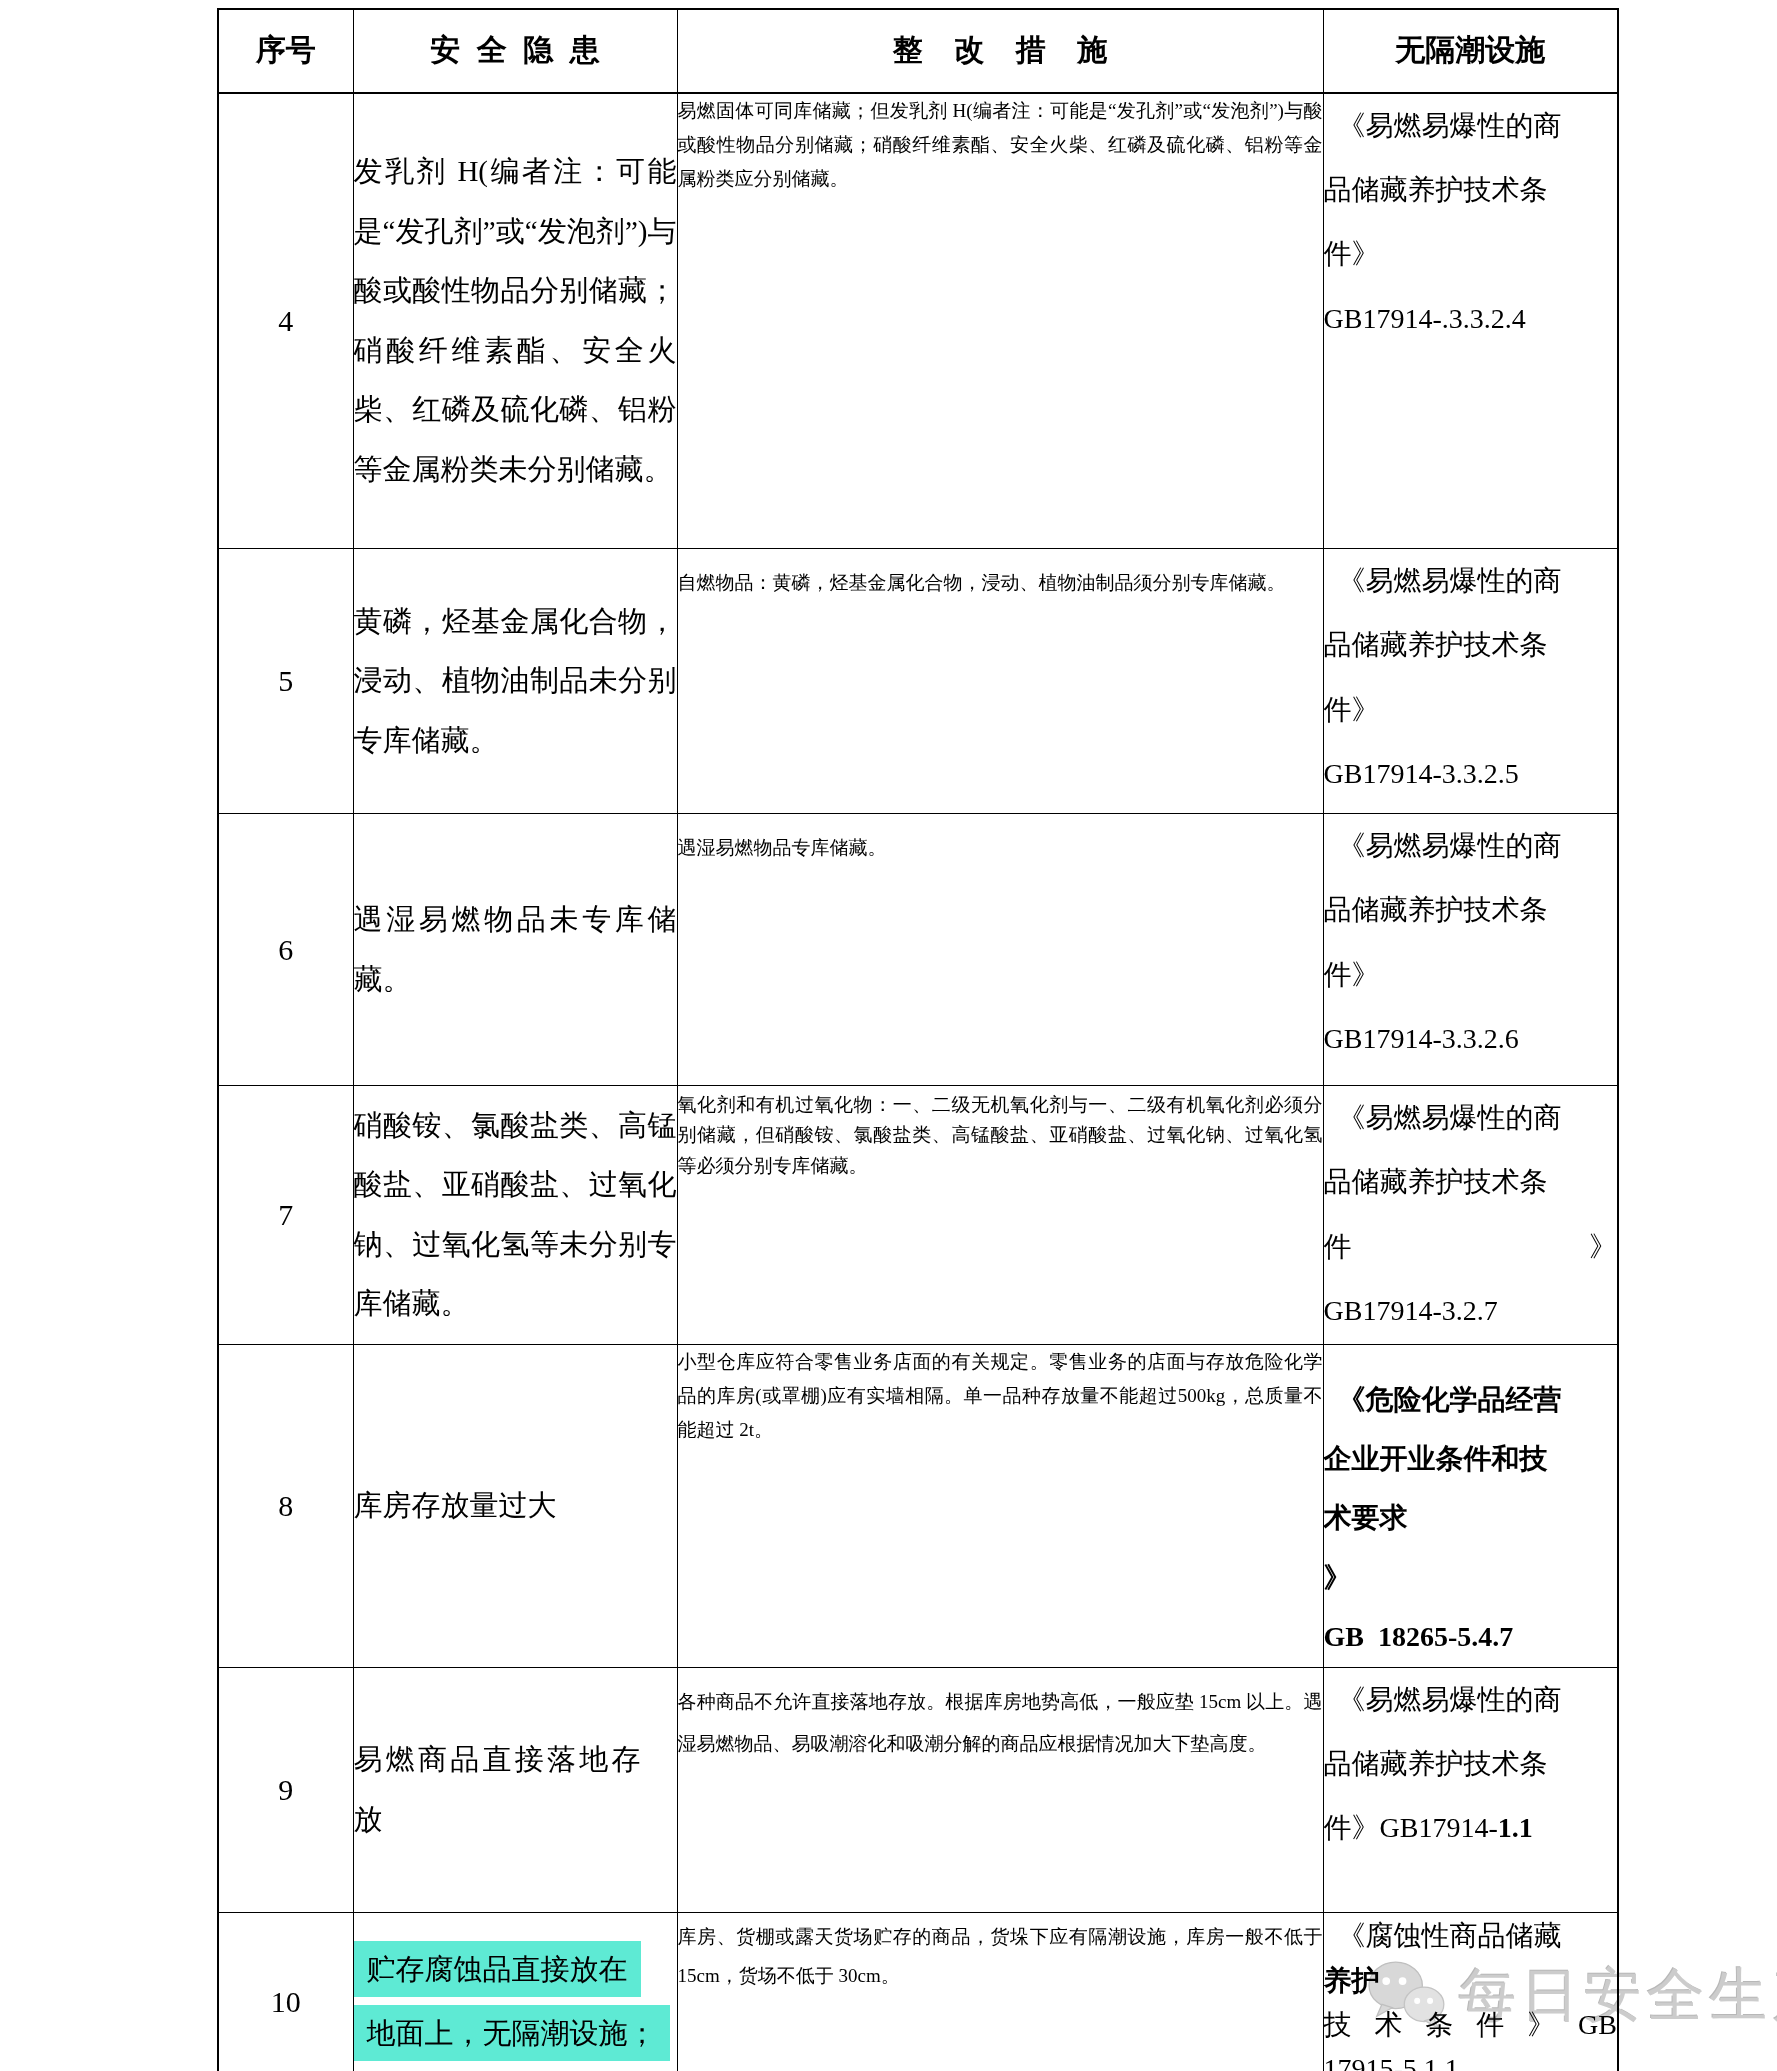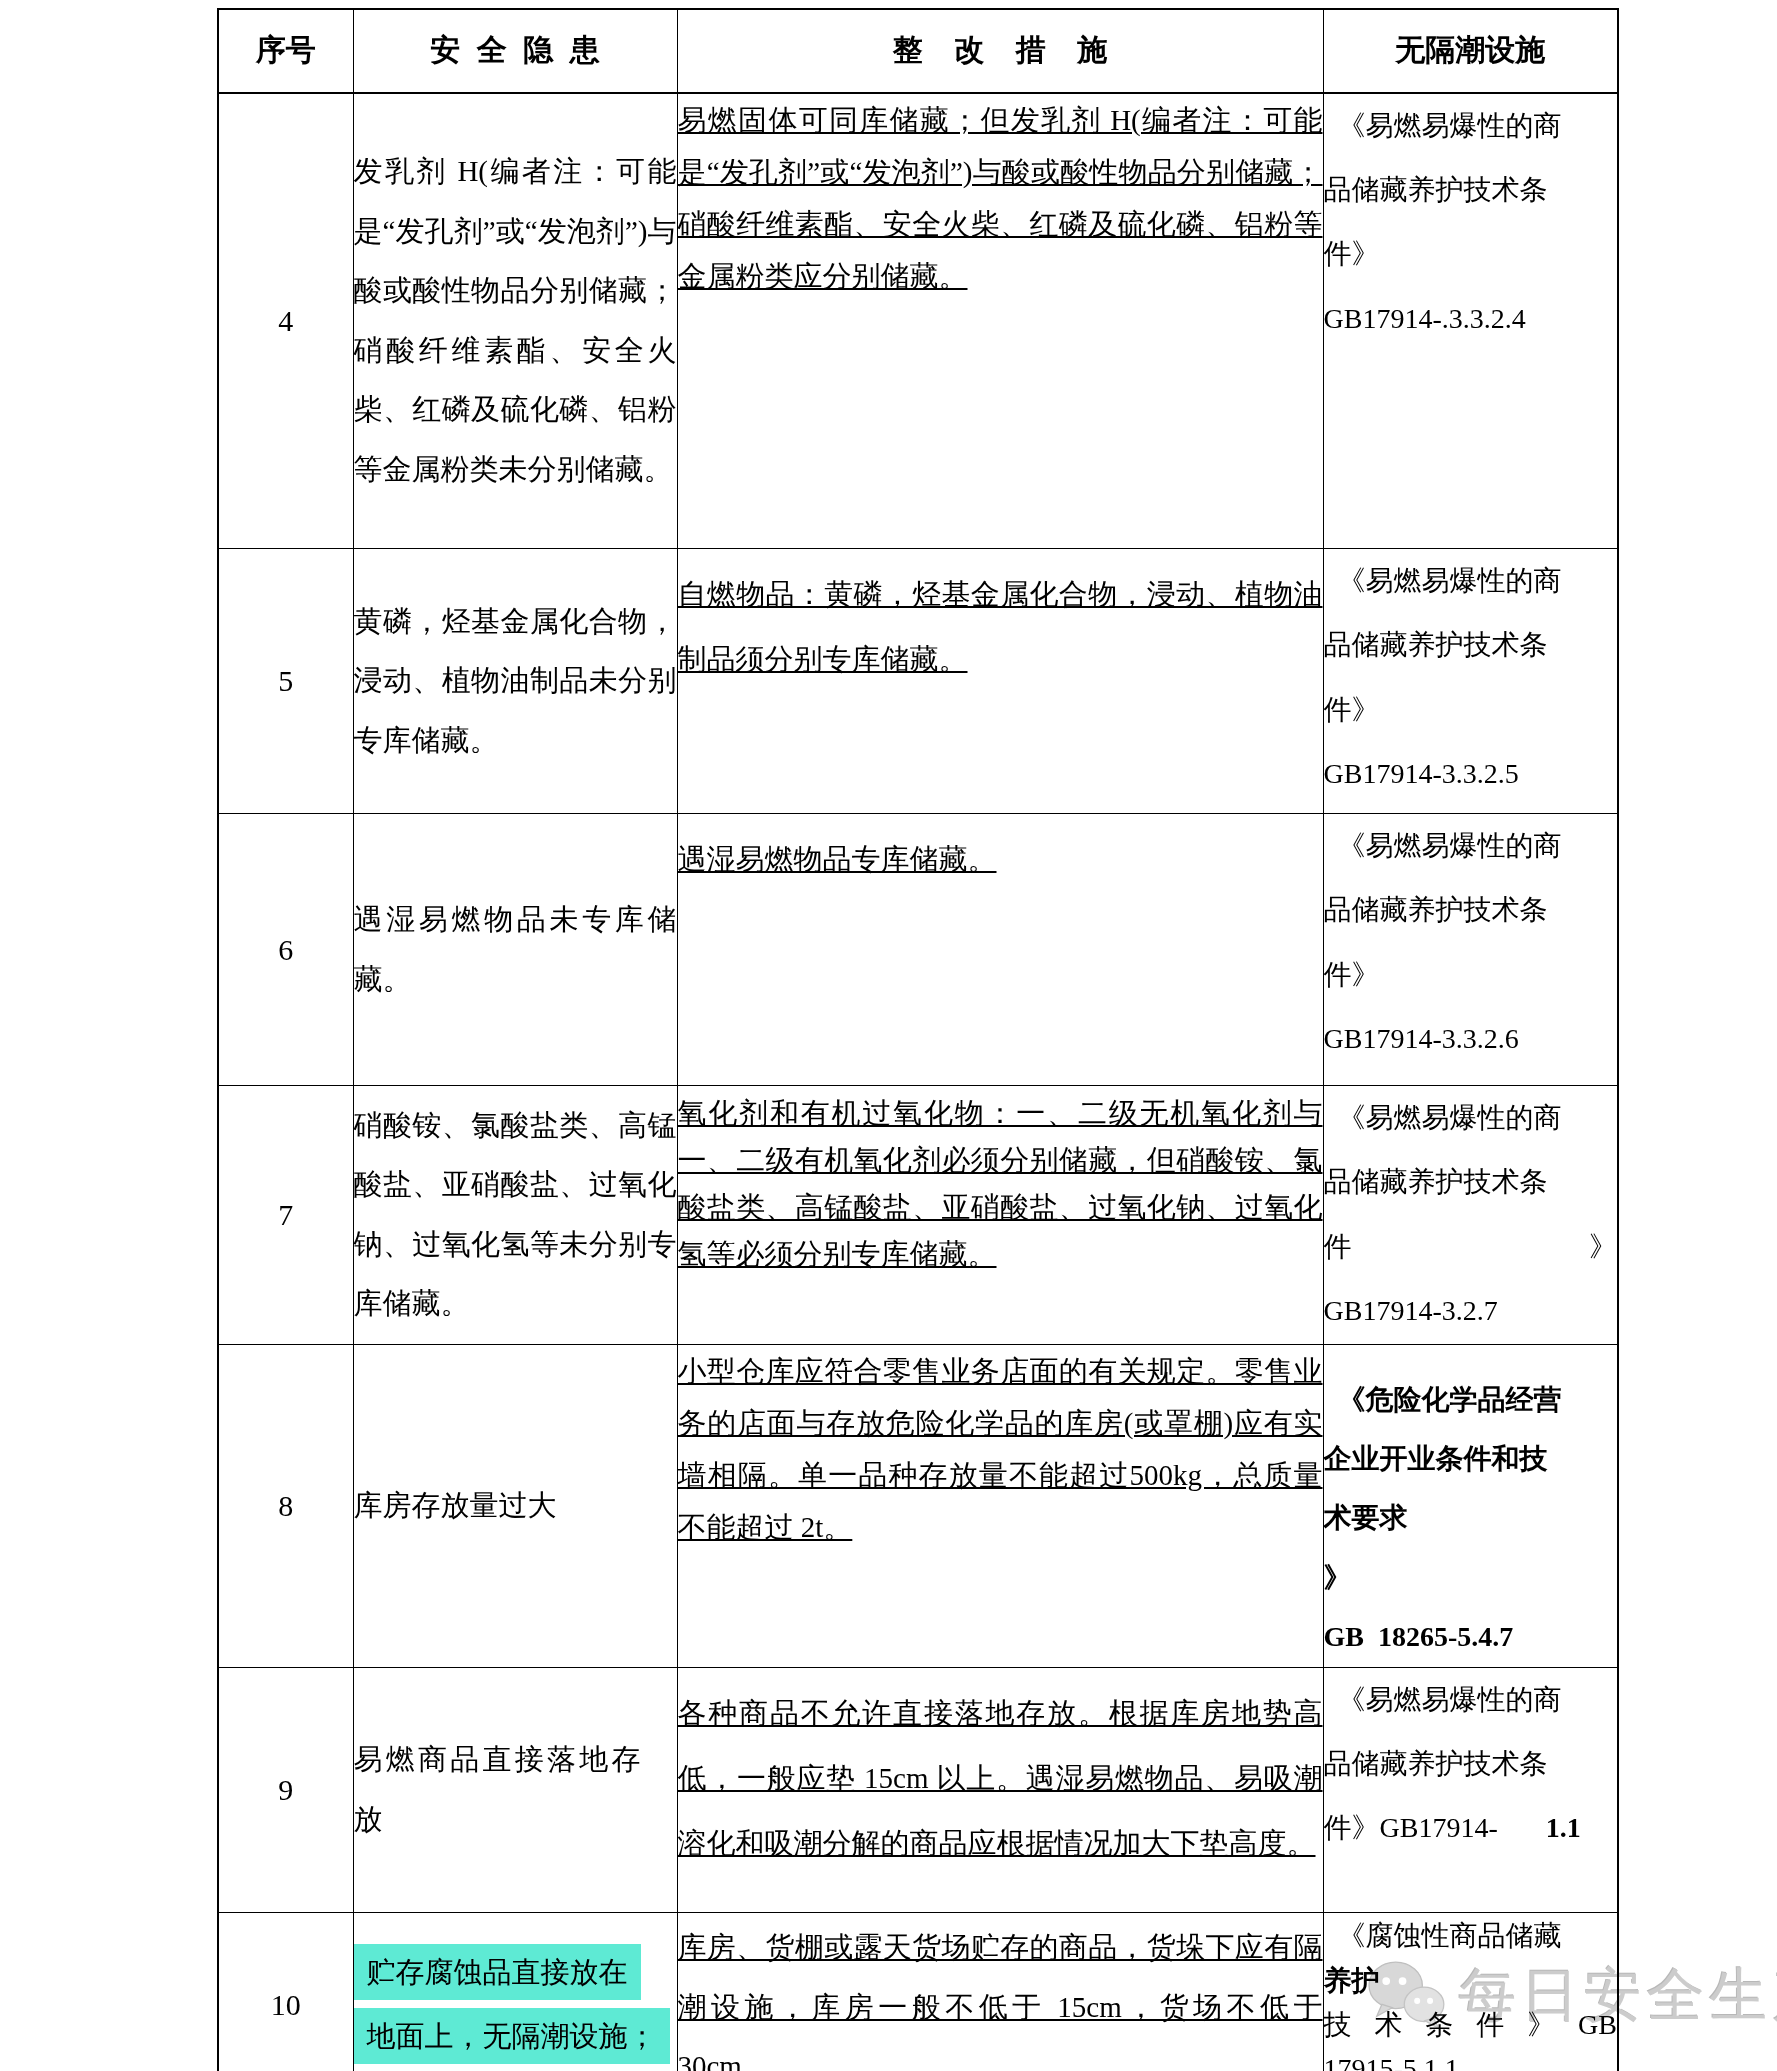--- a/index.html
+++ b/index.html
@@ -21,33 +21,33 @@
   .doc-table thead th:nth-child(3){letter-spacing:1.05em;text-indent:1.05em;text-align:center;}
   .row-4{height:456px;}.row-5{height:265px;}.row-6{height:272px;}
   .row-7{height:250px;}.row-8{height:323px;}.row-9{height:245px;}.row-10{height:155px;}
   .cell-no{text-align:center;vertical-align:middle;font-size:30px;}
   .cell-hazard{vertical-align:middle;font-size:29px;line-height:2.05;padding:5.6px 13px 5.6px 11.2px;}
   .hazard-text{text-align:justify;}
   .row-8 .hazard-text{text-align:left;}
   .row-9 .cell-hazard{padding-right:36px;}
   .row-10 .cell-hazard{line-height:2.2;}
   .hl-red{background:#5eead4;padding:12px 13px;-webkit-box-decoration-break:clone;box-decoration-break:clone;}
-  .cell-measures{vertical-align:top;font-size:29px;line-height:1.8;padding:7.5px 15px 7.5px 13px;text-align:justify;text-decoration:underline;}
+  .cell-measures{vertical-align:top;font-size:19px;line-height:1.8;padding:7.5px 15px 7.5px 13px;text-align:justify;}
   .row-5 .cell-measures,.row-6 .cell-measures,.row-9 .cell-measures{line-height:2.25;padding-top:13px;}
   .row-7 .cell-measures{line-height:1.62;padding-top:3.7px;}
   .row-10 .cell-measures{line-height:2.05;padding-top:5.6px;}
   .cell-basis{vertical-align:top;font-size:28px;line-height:2.3;padding:20.6px 13px 5.6px 13px;}
   .row-8 .cell-basis{line-height:2.12;padding-top:25px;font-weight:bold;}
   .row-10 .cell-basis{line-height:1.58;padding-top:1.9px;}
   .basis-line{text-align:left;}
   .basis-line.indent{text-indent:0.5em;}
   .basis-line.center{text-align:left;font-weight:bold;}
   .basis-line.jfull{text-align:justify;text-align-last:justify;}
   .basis-line.code{white-space:pre;}
-  .basis-line .bold{font-weight:bold;margin-left:48px;}
+  .basis-line .bold{font-weight:bold;}
   .watermark{
     position:absolute;left:1363px;top:1951px;z-index:1;
     display:flex;align-items:center;gap:9.4px;pointer-events:none;
   }
   .watermark-text{
     font-size:58px;letter-spacing:4.7px;font-family:"Liberation Sans","DejaVu Sans",sans-serif;
     color:#cccccc;text-shadow:1.9px 1.9px 0 #ffffff,-0.9px -0.9px 0 #b8b8b8;white-space:nowrap;
   }
 </style>
 </head>

